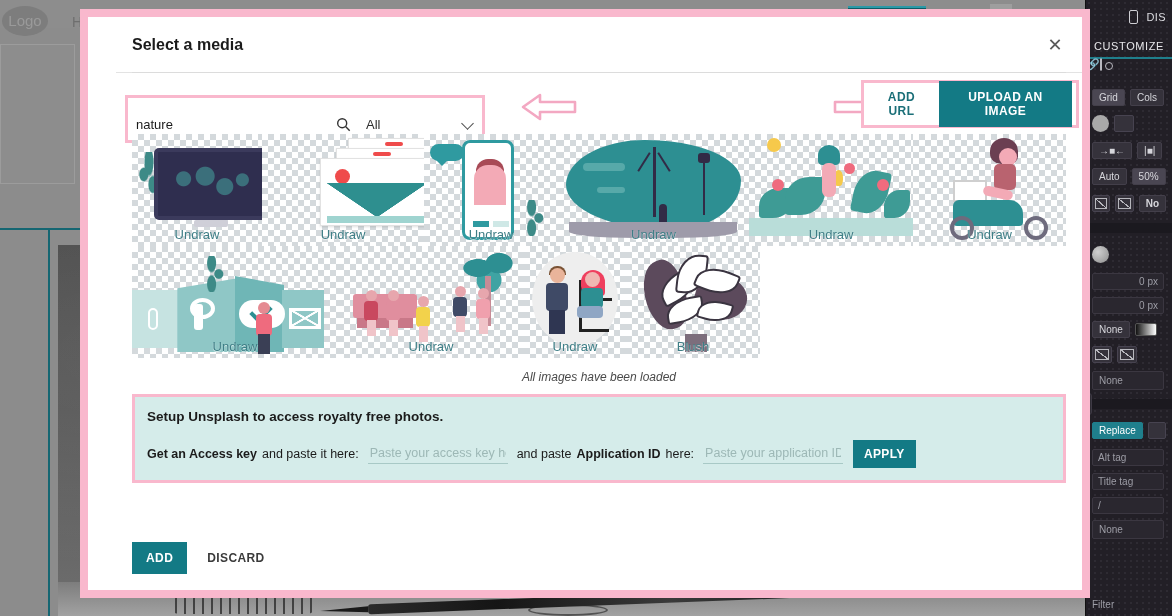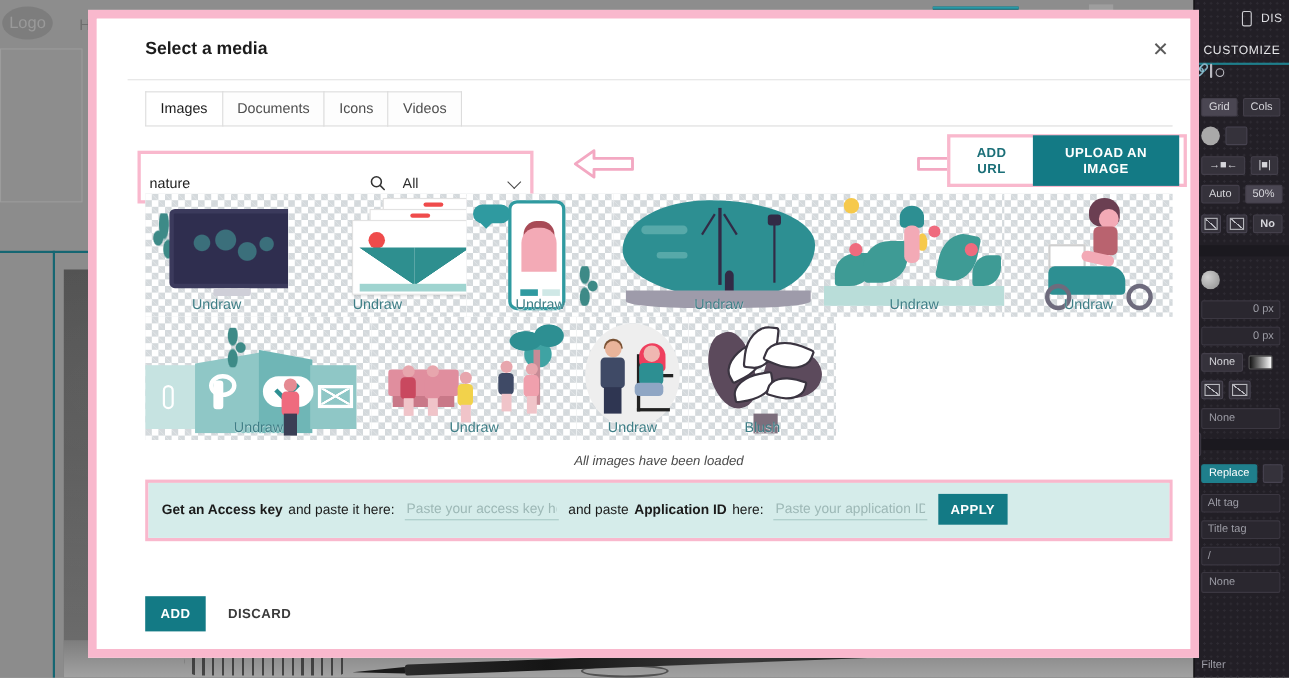--- a/index.html
+++ b/index.html
@@ -540,26 +540,20 @@
 </div>
 
 <div id="modal-frame">
   <div id="modal">
 
     <div class="modal-header">
       <div class="modal-title">Select a media</div>
       <div class="modal-close">✕</div>
     </div>
 
-    <div class="tabs">
-      <div class="tab active">Images</div>
-      <div class="tab">Documents</div>
-      <div class="tab">Icons</div>
-      <div class="tab">Videos</div>
-    </div>
     <div class="tabs-underline"></div>
 
     <div class="toolbar">
       <div class="search-box-frame">
         <div class="search-inner">
           <input class="search-input" type="text" value="nature" style="">
           <span class="search-icon">
             <svg width="15" height="15" viewBox="0 0 16 16" fill="none" stroke="#333" stroke-width="1.5">
               <circle cx="6.6" cy="6.6" r="4.8"></circle>
                 <line x1="10.2" y1="10.2" x2="14.6" y2="14.6"></line>
@@ -793,20 +787,21 @@
           </div>
           <div class="thumb-label">Blush</div>
         </div>
       </div>
 
       <div class="grid-footer">All images have been loaded</div>
     </div>
 
     <div class="unsplash-frame">
       <div class="unsplash">
+        <h3>Setup Unsplash to access royalty free photos.</h3>
         <div class="unsplash-row">
           <a class="u-link">Get an Access key</a>
           <span class="u-text">and paste it here:</span>
           <input class="u-input" type="text" placeholder="Paste your access key here" style="">
           <span class="u-text">and paste</span>
           <span class="u-link">Application ID</span>
           <span class="u-text">here:</span>
           <input class="u-input" type="text" placeholder="Paste your application ID here" style="">
           <button class="btn-apply">APPLY</button>
         </div>

